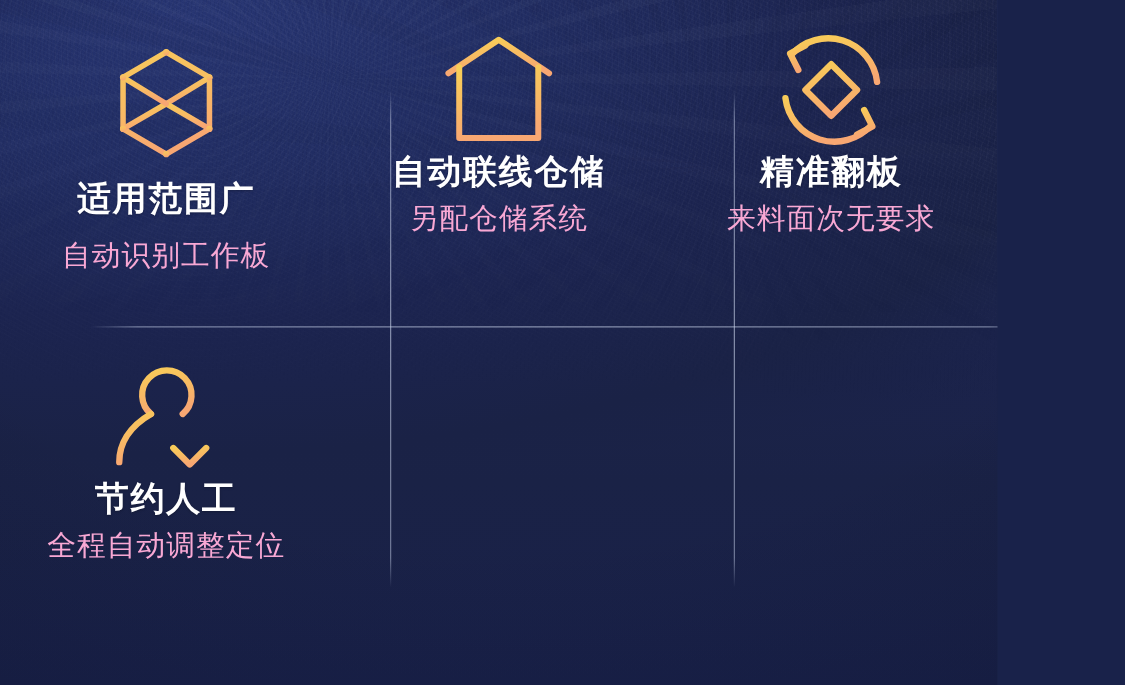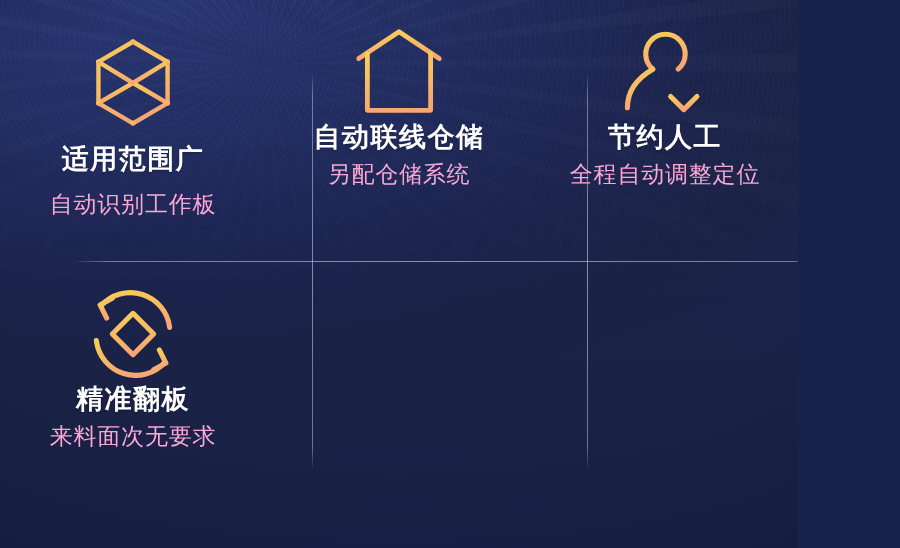--- a/index.html
+++ b/index.html
@@ -224,55 +224,55 @@
         </svg>
       </div>
       <div class="cell-title">自动联线仓储</div>
       <div class="cell-sub">另配仓储系统</div>
     </div>
 
     <div class="cell row2">
       <div class="icon-wrap">
         <svg width="94" height="94" viewBox="0 0 100 100" fill="none">
           <defs>
-            <linearGradient id="g6" x1="0" y1="0" x2="0.25" y2="1">
-              <stop offset="0%" stop-color="#f8cb59"></stop>
-              <stop offset="50%" stop-color="#f8bb63"></stop>
-              <stop offset="100%" stop-color="#f8a772"></stop>
-            </linearGradient>
-          </defs>
-          <g stroke="url(#g6)" stroke-width="5.4" stroke-linecap="round" stroke-linejoin="round" fill="none">
-            <path d="M64 47 A21 21 0 1 0 37 47"></path>
-            <path d="M37 47 C18 58 10 73 10 88"></path>
-            <path d="M70 58 L70 89"></path>
-            <path d="M56 76 L70 90 L84 76"></path>
-          </g>
-        </svg>
-      </div>
-      <div class="cell-title">节约人工</div>
-      <div class="cell-sub">全程自动调整定位</div>
-    </div>
-
-    <div class="cell row2">
-      <div class="icon-wrap">
-        <svg width="94" height="94" viewBox="0 0 100 100" fill="none">
-          <defs>
             <linearGradient id="g5" x1="0.1" y1="0" x2="0.3" y2="1">
               <stop offset="0%" stop-color="#f8cb59"></stop>
               <stop offset="50%" stop-color="#f8bb63"></stop>
               <stop offset="100%" stop-color="#f8a772"></stop>
             </linearGradient>
           </defs>
           <g stroke="url(#g5)" stroke-width="5.4" stroke-linecap="round" stroke-linejoin="round" fill="none">
             <path d="M16 20 A42 42 0 0 1 89 43"></path>
             <path d="M11 57 A42 42 0 0 0 84 80"></path>
             <path d="M28 12 L15 19 L22 33"></path>
             <path d="M72 88 L85 81 L78 67"></path>
             <path d="M50 28 L72 50 L50 72 L28 50 Z"></path>
           </g>
         </svg>
       </div>
       <div class="cell-title">精准翻板</div>
       <div class="cell-sub">来料面次无要求</div>
     </div>
 
+    <div class="cell row2">
+      <div class="icon-wrap">
+        <svg width="94" height="94" viewBox="0 0 100 100" fill="none">
+          <defs>
+            <linearGradient id="g6" x1="0" y1="0" x2="0.25" y2="1">
+              <stop offset="0%" stop-color="#f8cb59"></stop>
+              <stop offset="50%" stop-color="#f8bb63"></stop>
+              <stop offset="100%" stop-color="#f8a772"></stop>
+            </linearGradient>
+          </defs>
+          <g stroke="url(#g6)" stroke-width="5.4" stroke-linecap="round" stroke-linejoin="round" fill="none">
+            <path d="M64 47 A21 21 0 1 0 37 47"></path>
+            <path d="M37 47 C18 58 10 73 10 88"></path>
+            <path d="M70 58 L70 89"></path>
+            <path d="M56 76 L70 90 L84 76"></path>
+          </g>
+        </svg>
+      </div>
+      <div class="cell-title">节约人工</div>
+      <div class="cell-sub">全程自动调整定位</div>
+    </div>
+
   </div>
 </div>
 
 </body></html>

